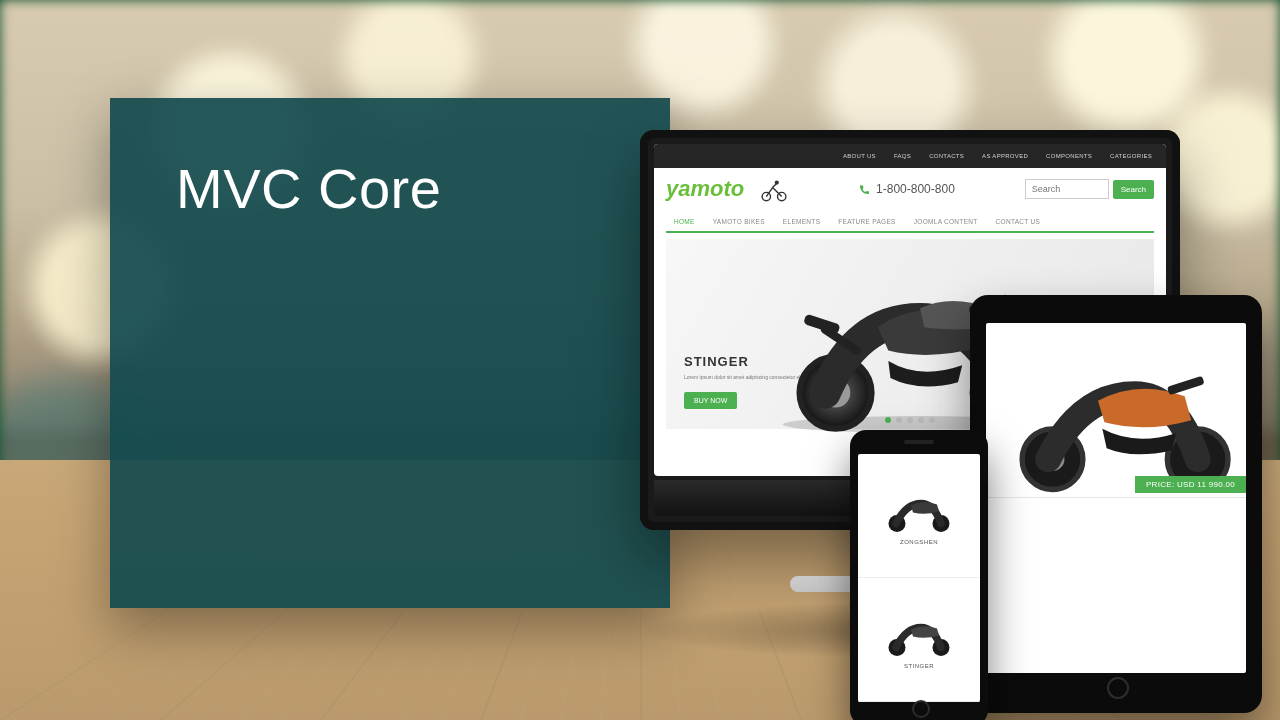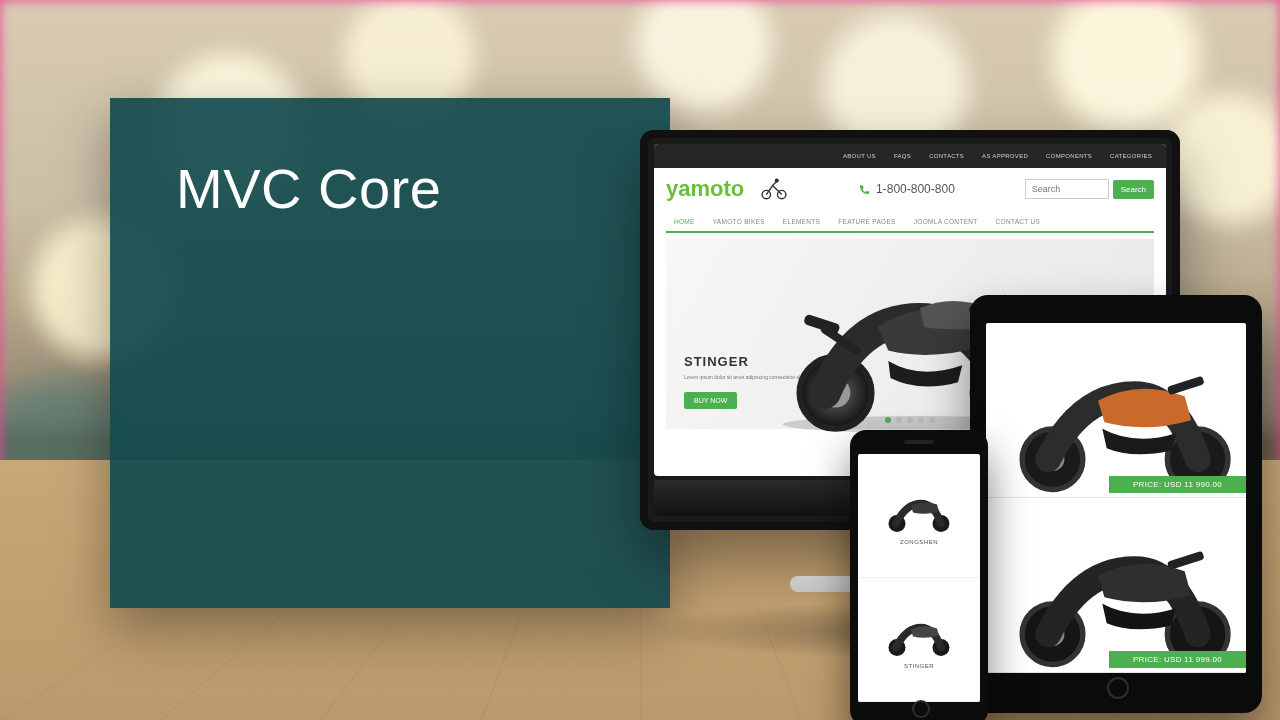--- a/index.html
+++ b/index.html
@@ -1,16 +1,16 @@
 <!DOCTYPE html>
 <html><head>
 <meta charset="utf-8">
 <style>
   html,body{margin:0;padding:0;width:1280px;height:720px;overflow:hidden;font-family:Arial,Helvetica,sans-serif}
-  .stage{position:relative;width:1280px;height:720px;background:#ec4899}
+  .stage{position:relative;width:1280px;height:720px;background:#14532d}
   
   .bg{position:absolute;inset:0}
   .bg-grad{position:absolute;inset:0;
     background:
       radial-gradient(circle at 18% 18%,rgba(255,250,225,.9) 0 60px,transparent 90px),
       radial-gradient(circle at 8% 40%,rgba(255,245,210,.85) 0 55px,transparent 85px),
       radial-gradient(circle at 32% 8%,rgba(255,248,220,.8) 0 50px,transparent 80px),
       radial-gradient(circle at 55% 6%,rgba(255,250,230,.85) 0 52px,transparent 82px),
       radial-gradient(circle at 70% 12%,rgba(255,250,230,.8) 0 55px,transparent 88px),
       radial-gradient(circle at 88% 8%,rgba(255,250,225,.9) 0 58px,transparent 90px),
@@ -42,21 +42,21 @@
     box-shadow:0 30px 60px rgba(0,0,0,.4),inset 0 0 0 8px #111}
   .monitor-screen{position:absolute;left:14px;top:14px;right:14px;bottom:54px;background:#fff;border-radius:4px;overflow:hidden}
   .monitor-chin{position:absolute;left:14px;right:14px;bottom:14px;height:36px;background:linear-gradient(#2a2a2a,#121212);border-radius:0 0 6px 6px}
   .monitor-stand{position:absolute;left:210px;bottom:-50px;width:120px;height:70px;background:linear-gradient(#dcdcdc,#bfbfbf);clip-path:polygon(26% 0,74% 0,100% 100%,0 100%)}
   .monitor-base{position:absolute;left:150px;bottom:-62px;width:240px;height:16px;background:linear-gradient(#e6e6e6,#cfcfcf);border-radius:8px}
 
   .topbar{height:24px;background:#262626;display:flex;justify-content:flex-end;gap:18px;padding:0 14px;align-items:center}
   .topbar span{color:#cfcfcf;font-size:6px;letter-spacing:.3px}
   .site{padding:8px 12px 0}
   .row1{display:flex;align-items:center;justify-content:space-between;gap:8px}
-  .logo{font-size:22px;color:#6abf3a;font-weight:600;display:flex;align-items:center;gap:16px}
+  .logo{font-size:22px;color:#6abf3a;font-style:italic;font-weight:600;display:flex;align-items:flex-end;gap:16px}
   .logo svg{width:28px;height:22px}
   .phone{display:flex;align-items:flex-end;gap:6px;color:#555;font-size:12px}
   .phone svg{width:12px;height:12px;fill:#4caf50}
   .searchbox{display:flex;align-items:flex-end}
   .searchbox input{border:1px solid #ccc;font-size:9px;padding:4px 6px;width:70px;height:10px}
   .searchbtn{background:#4caf50;color:#fff;font-size:8px;padding:5px 8px;border-radius:2px;margin-left:4px}
 
   .mainnav{display:flex;gap:2px;margin-top:10px;border-bottom:2px solid #4caf50}
   .mainnav div{font-size:6.5px;color:#888;padding:6px 8px;letter-spacing:.3px}
   .mainnav .active{color:#4caf50;border-bottom:2px solid #4caf50;margin-bottom:-2px}
@@ -70,21 +70,21 @@
   .dots{position:absolute;left:0;right:0;bottom:6px;display:flex;justify-content:center;gap:5px}
   .dots span{width:6px;height:6px;border-radius:50%;background:#bbb}
   .dots .on{background:#4caf50}
 
   
   .tablet{position:absolute;left:330px;top:165px;width:260px;height:350px;background:#0b0b0b;border-radius:18px;box-shadow:0 25px 48px rgba(0,0,0,.45);padding:28px 16px 40px}
   .tablet::after{content:"";position:absolute;left:50%;bottom:14px;width:18px;height:18px;margin-left:-9px;border-radius:50%;border:2px solid #2e2e2e}
   .tablet-screen{width:100%;height:100%;background:#fff;border-radius:2px;overflow:hidden;position:relative}
   .prod{position:relative;height:50%;box-sizing:border-box;border-bottom:1px solid #e5e5e5}
   .prod .bike{position:absolute;inset:8px 8px 28px}
-  .price{position:absolute;right:0;bottom:4px;background:#4caf50;color:#fff;font-size:8px;padding:4px 24px;letter-spacing:.3px}
+  .price{position:absolute;right:0;bottom:4px;background:#4caf50;color:#fff;font-size:8px;padding:4px 11px;letter-spacing:.3px}
 
   
   .phone-dev{position:absolute;left:210px;top:300px;width:122px;height:248px;background:#0c0c0c;border-radius:16px;box-shadow:0 22px 40px rgba(0,0,0,.5);padding:24px 8px}
   .phone-dev::before{content:"";position:absolute;top:10px;left:50%;width:30px;height:4px;margin-left:-15px;background:#222;border-radius:3px}
   .phone-dev::after{content:"";position:absolute;left:50%;bottom:8px;width:14px;height:14px;margin-left:-7px;border:2px solid #2c2c2c;border-radius:50%}
   .phone-screen{width:100%;height:100%;background:#fff;border-radius:2px;overflow:hidden}
   .pitem{height:50%;box-sizing:border-box;display:flex;flex-direction:column;align-items:center;justify-content:center;border-bottom:1px solid #eee}
   .pitem .mini{width:80px;height:48px}
   .plabel{font-size:6px;color:#555;letter-spacing:.5px;margin-top:4px}
 
@@ -207,35 +207,20 @@
             <circle cx="188" cy="108" r="28" fill="#1a1a1a"></circle>
               <circle cx="188" cy="108" r="28" fill="none" stroke="#333" stroke-width="5"></circle>
               <circle cx="188" cy="108" r="11" fill="#888"></circle>
             <path d="M50 108 Q80 48 130 48 Q168 48 188 108" fill="none" stroke="#2c2c2c" stroke-width="24" stroke-linecap="round"></path>
             <path d="M96 54 Q134 34 176 50 L182 72 Q140 84 102 74 Z" fill="#c96a2b"></path>
             <path d="M100 80 Q130 96 168 84 L164 100 Q128 108 104 98 Z" fill="#1a1a1a"></path>
             <rect x="160" y="36" width="34" height="8" rx="3" fill="#222" transform="rotate(-18 177 40)"></rect>
           </svg>
           <div class="price">PRICE: USD 11 990.00</div>
         </div>
-        <div class="prod">
-          <svg class="bike moto" viewBox="0 0 240 140">
-            <circle cx="54" cy="108" r="28" fill="#151515"></circle>
-              <circle cx="54" cy="108" r="28" fill="none" stroke="#333" stroke-width="5"></circle>
-              <circle cx="54" cy="108" r="11" fill="#888"></circle>
-            <circle cx="188" cy="108" r="28" fill="#151515"></circle>
-              <circle cx="188" cy="108" r="28" fill="none" stroke="#333" stroke-width="5"></circle>
-              <circle cx="188" cy="108" r="11" fill="#888"></circle>
-            <path d="M50 108 Q80 48 130 48 Q168 48 188 108" fill="none" stroke="#242424" stroke-width="24" stroke-linecap="round"></path>
-            <path d="M96 54 Q134 34 176 50 L182 72 Q140 84 102 74 Z" fill="#2f2f2f"></path>
-            <path d="M100 80 Q130 96 168 84 L164 100 Q128 108 104 98 Z" fill="#141414"></path>
-            <rect x="160" y="36" width="34" height="8" rx="3" fill="#222" transform="rotate(-18 177 40)"></rect>
-          </svg>
-          <div class="price">PRICE: USD 11 999.00</div>
-        </div>
       </div>
     </div>
 
     <div class="phone-dev">
       <div class="phone-screen">
         <div class="pitem">
           <svg class="mini moto" viewBox="0 0 160 90">
             <circle cx="36" cy="70" r="17" fill="#1a1a1a"></circle>
               <circle cx="124" cy="70" r="17" fill="#1a1a1a"></circle>
             <path d="M34 70 Q54 30 84 30 Q110 30 124 70" fill="none" stroke="#2a2a2a" stroke-width="15" stroke-linecap="round"></path>

